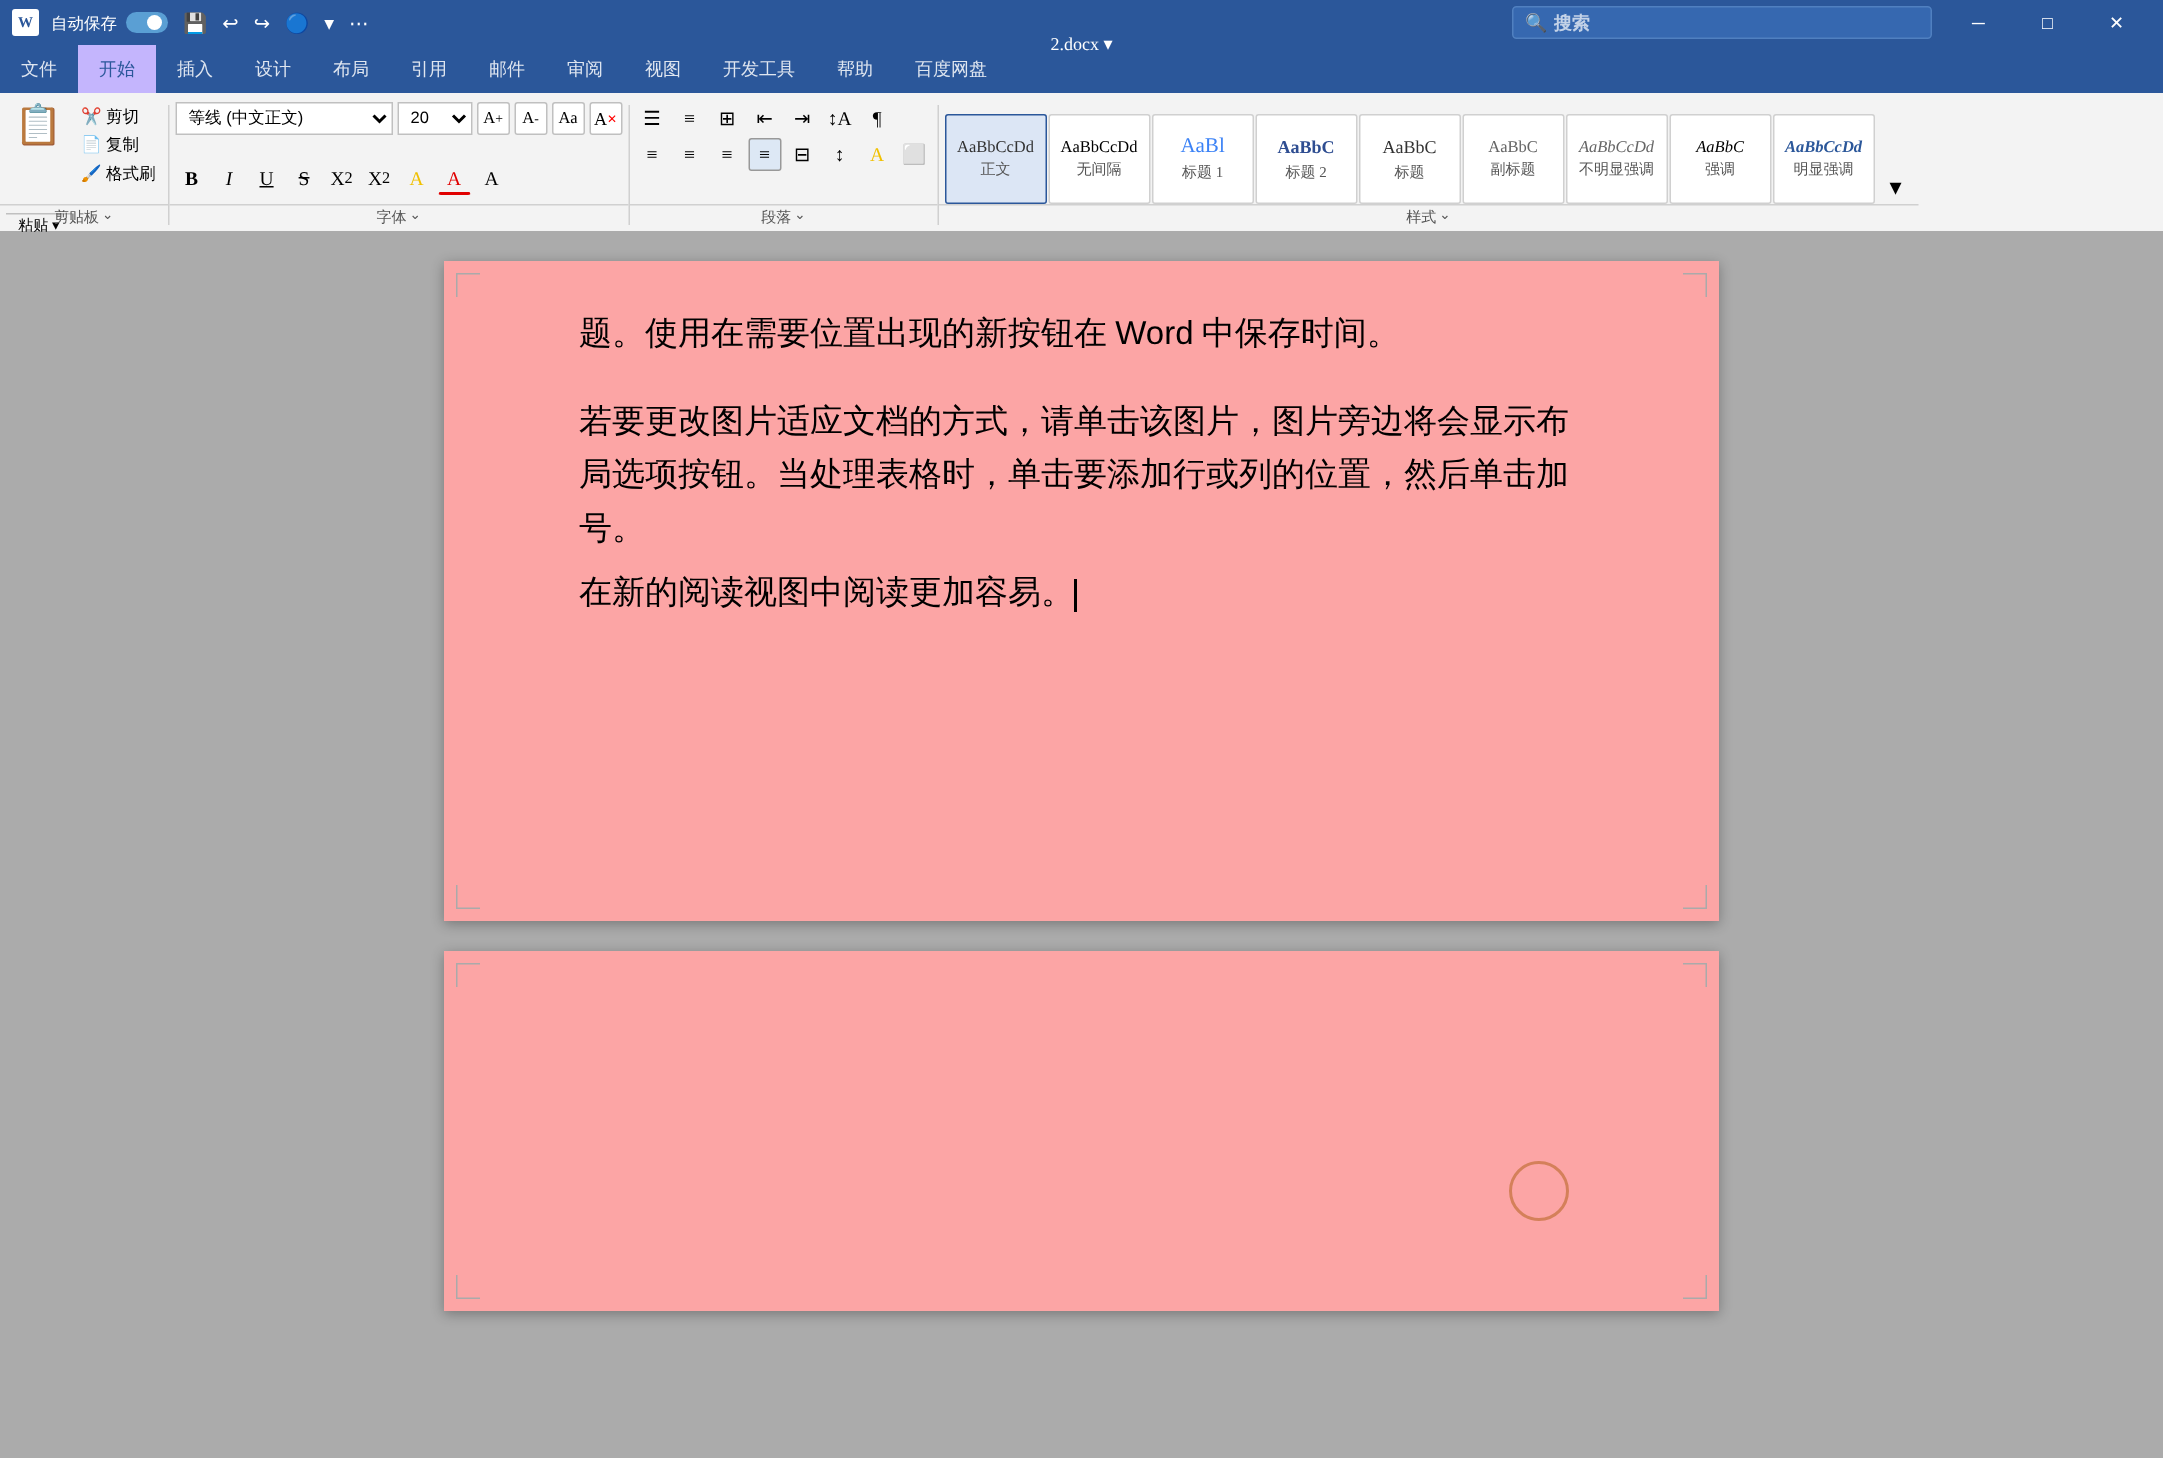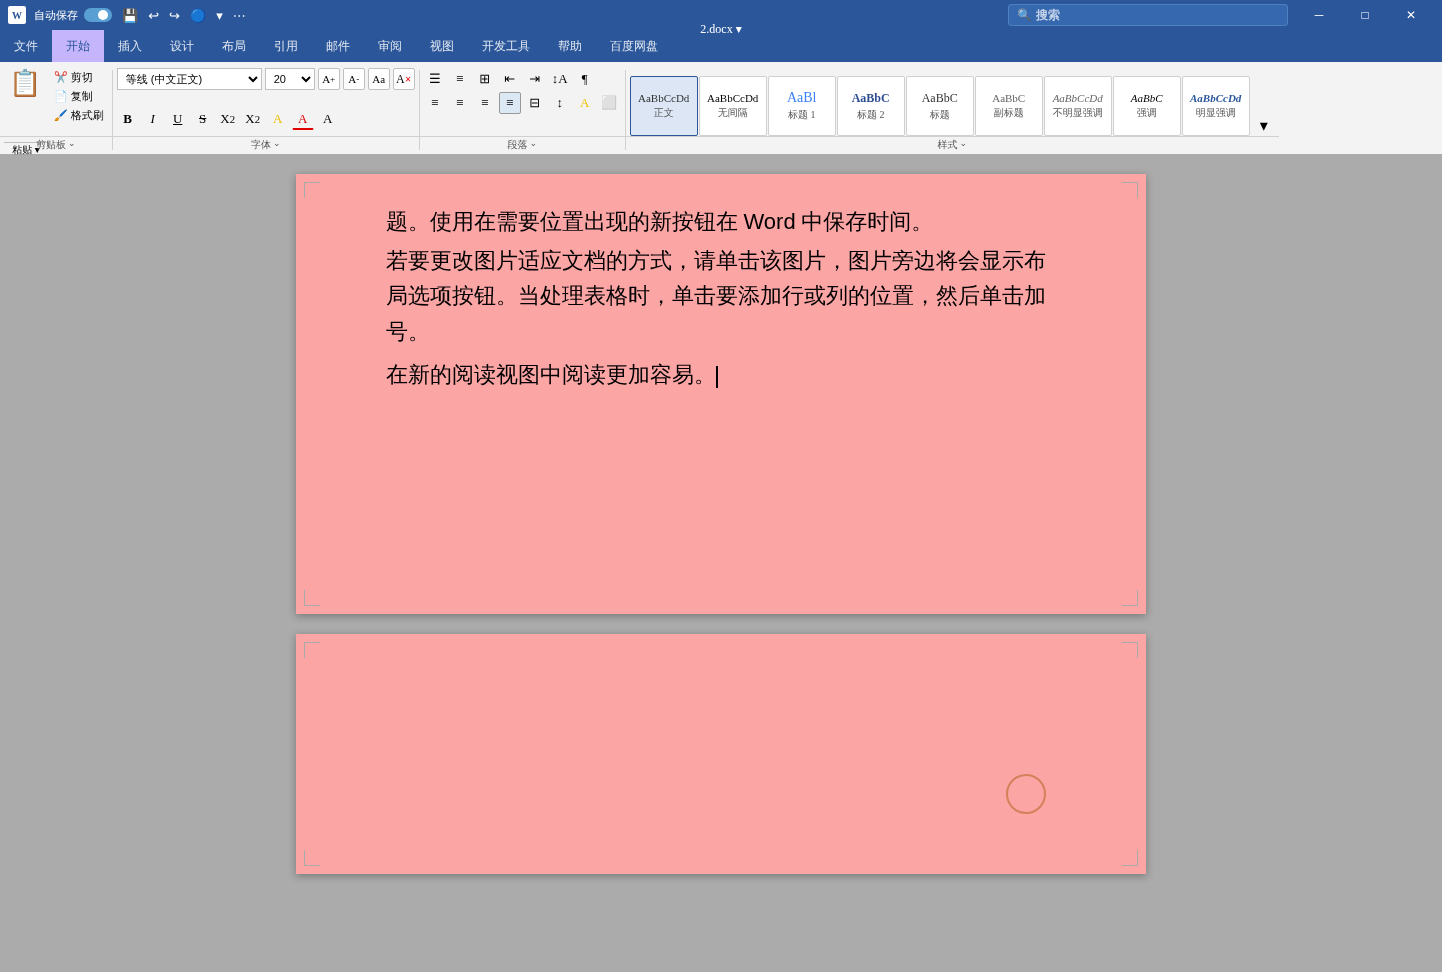--- a/index.html
+++ b/index.html
@@ -538,21 +538,21 @@
 
 <div class="document-area">
 
   <div class="page" style="min-height:440px;padding-top:30px;">
     <div class="page-corner-tl"></div>
     <div class="page-corner-tr"></div>
     <div class="page-corner-bl"></div>
     <div class="page-corner-br"></div>
     <div class="page-content">
       <p>题。使用在需要位置出现的新按钮在 <span style="font-family:Arial,sans-serif;font-weight:normal;">Word</span> 中保存时间。</p>
-      <p style="margin-top:4px;">若要更改图片适应文档的方式，请单击该图片，图片旁边将会显示布局选项按钮。当处理表格时，单击要添加行或列的位置，然后单击加号。</p>
+      <p style="margin-top:24px;">若要更改图片适应文档的方式，请单击该图片，图片旁边将会显示布局选项按钮。当处理表格时，单击要添加行或列的位置，然后单击加号。</p>
       <p style="margin-top:8px;">在新的阅读视图中阅读更加容易。<span class="text-cursor"></span></p>
     </div>
   </div>
 
   <div class="page" style="min-height:240px;padding-top:20px;">
     <div class="page-corner-tl"></div>
     <div class="page-corner-tr"></div>
     <div class="page-corner-bl"></div>
     <div class="page-corner-br"></div>
     <div class="cursor-indicator"></div>

